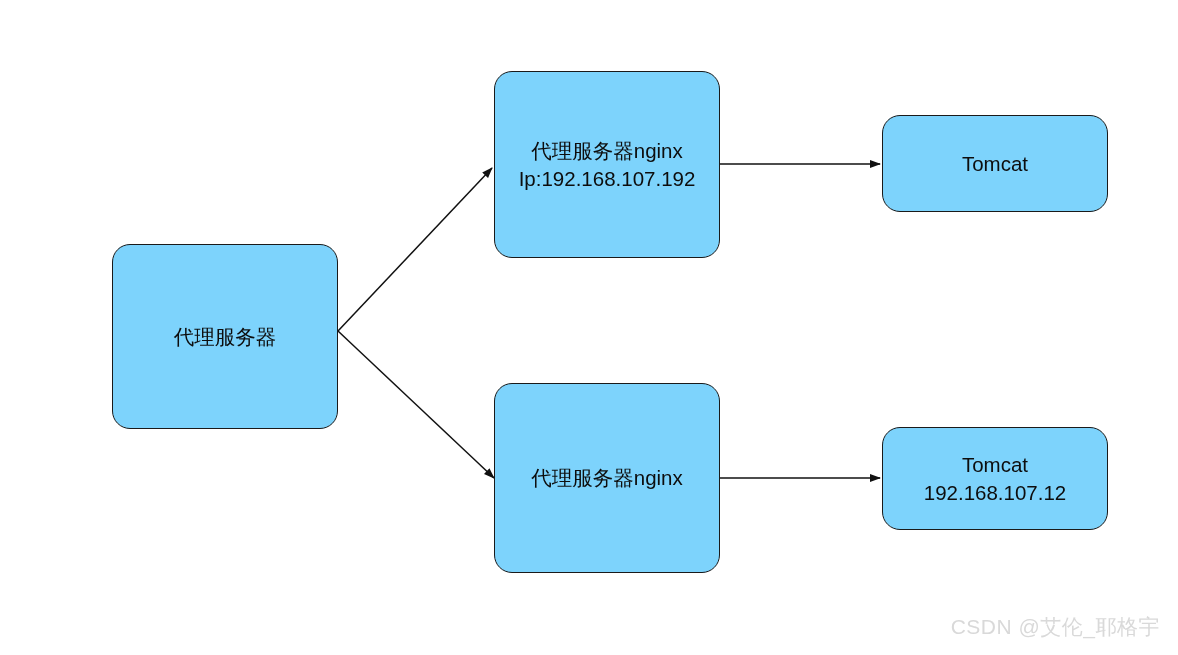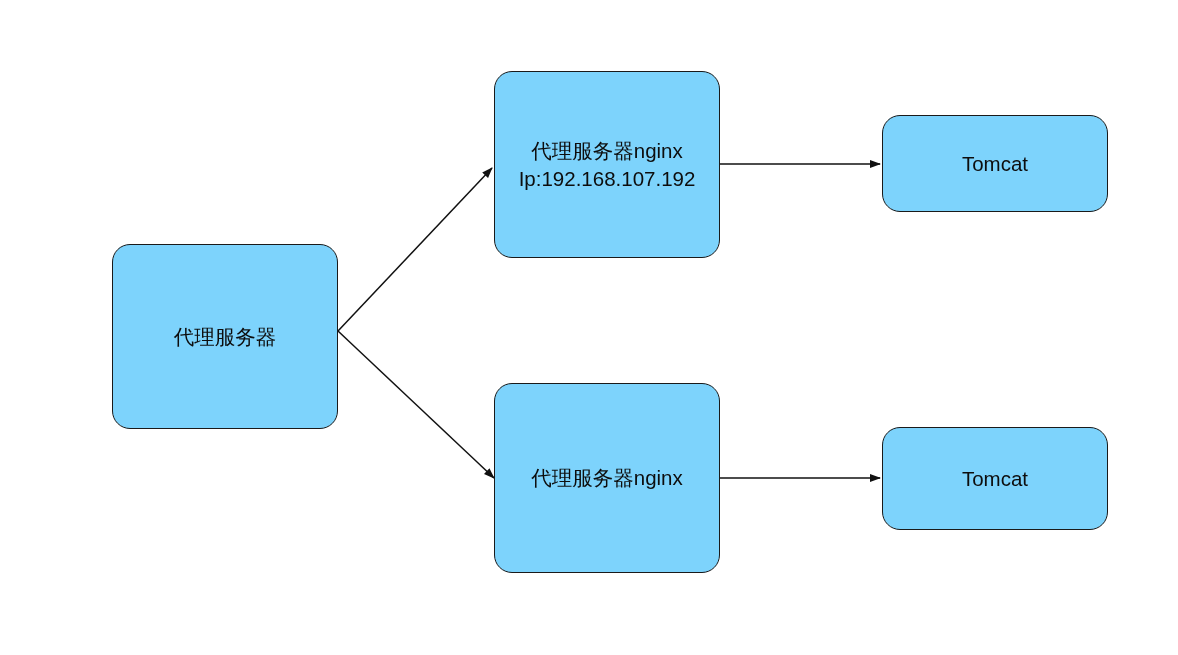--- a/index.html
+++ b/index.html
@@ -93,16 +93,18 @@
   <div class="node node-nginx-bottom">
     <span class="line">代理服务器nginx</span>
   </div>
 
   <div class="node node-tomcat-top">
     <span class="line">Tomcat</span>
   </div>
 
   <div class="node node-tomcat-bottom">
     <span class="line">Tomcat</span>
+    <span class="line">192.168.107.12</span>
   </div>
 
+  <div class="watermark">CSDN @艾伦_耶格宇</div>
 
 </div>
 
 </body></html>

